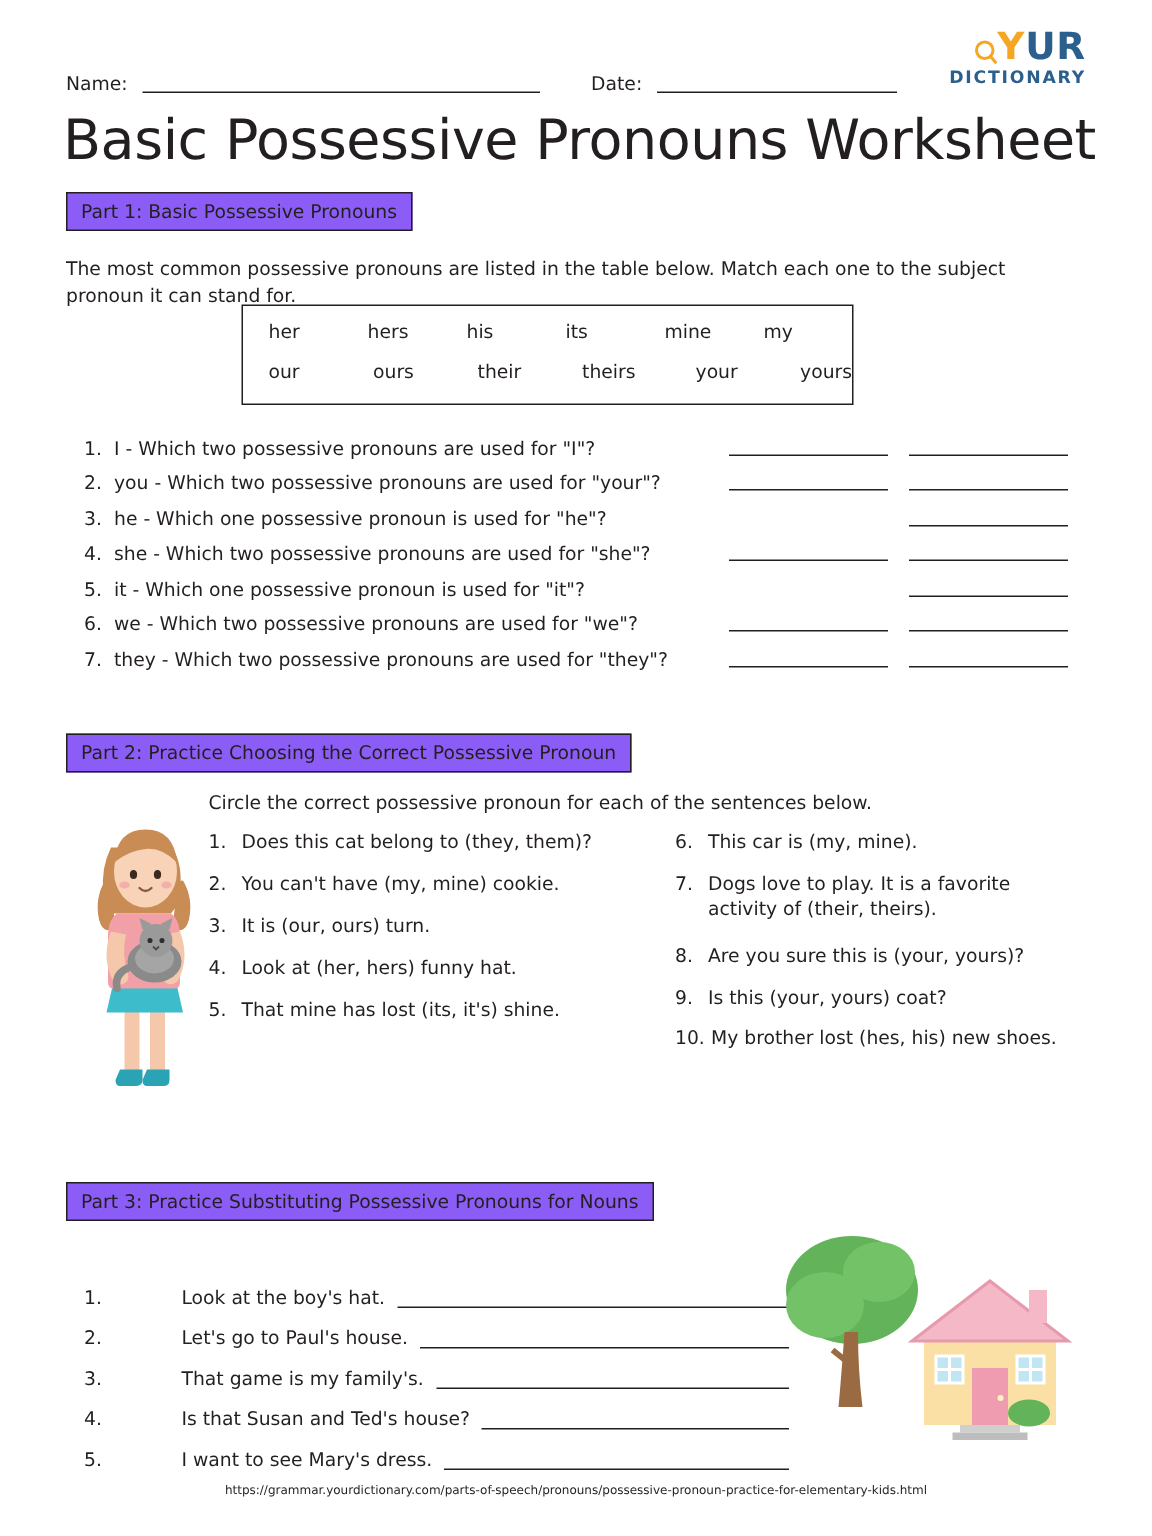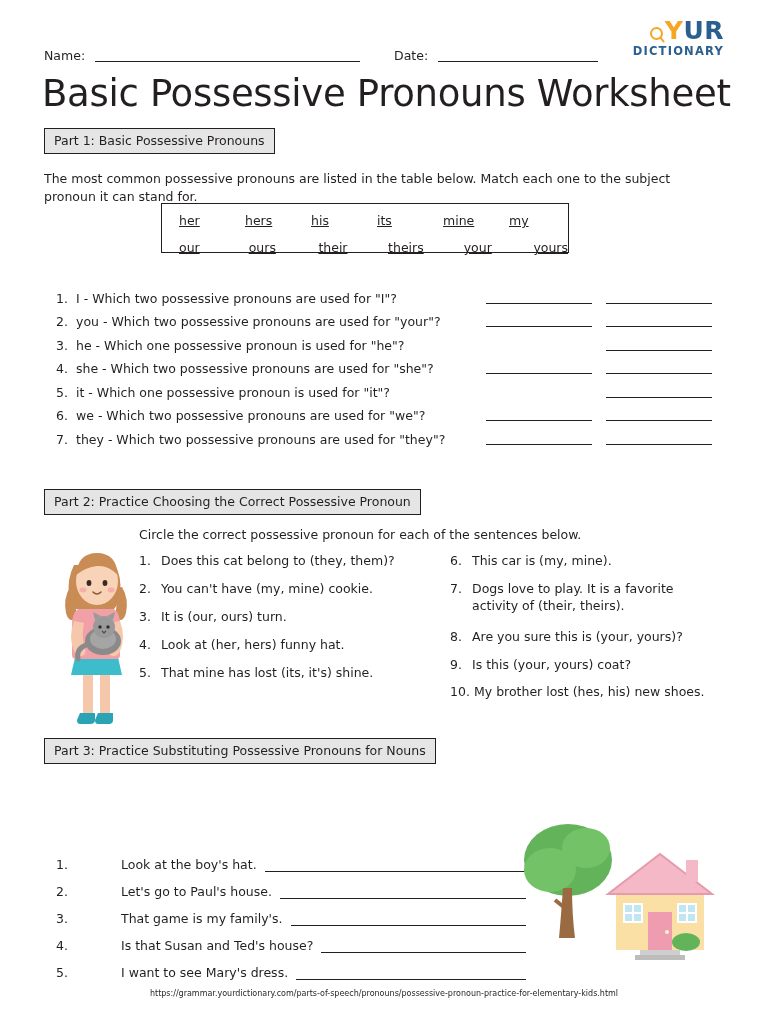--- a/index.html
+++ b/index.html
@@ -89,39 +89,38 @@
     letter-spacing: -0.3px;
     color: #231f20;
   }
 
   
   .sect {
     display: inline-block;
     border: 1.3px solid #231f20;
     padding: 4px 9px 5px 9px;
     font-size: 12.5px;
-    background: #e5e5e5;
+    background: #8b5cf6;
   }
 
   .para {
     font-size: 12.5px;
     line-height: 1.42;
     margin: 8px 0 0 0;
   }
 
   
   .wordbank {
     position: absolute;
     left: 161px;
     top: 203px;
     width: 408px;
-    height: 50px;
+    height: 67px;
     border: 1.3px solid #231f20;
     padding: 9px 0 0 0;
-    text-decoration: underline;
   }
   .wb-row { display: flex; font-size: 12.5px; }
   .wb-row + .wb-row { margin-top: 12px; gap: 23px; }
   .wb-cell { width: 66px; padding-left: 17px; }
 
   
   .q1list {
     position: absolute;
     left: 56px;
     top: 282px;
@@ -158,21 +157,21 @@
     left: 450px;
     top: 553px;
     width: 270px;
     font-size: 12.5px;
   }
   .p2item { display: flex; margin-bottom: 11px; line-height: 1.35; }
   .p2num { width: 22px; flex: none; text-align: left; }
   .p2num.wide { width: 24px; }
 
   
-  .part3hdr { position: absolute; left: 44px; top: 738px; }
+  .part3hdr { position: absolute; left: 44px; top: 788px; }
   .p3instr { position: absolute; left: 44px; top: 799px; width: 640px; font-size: 12.5px; line-height: 1.5; }
   .p3list { position: absolute; left: 56px; top: 845px; width: 470px; font-size: 12.5px; }
   .p3row { display: flex; align-items: flex-end; height: 27px; }
   .p3num { width: 20px; flex: none; }
   .p3text { flex: none; white-space: nowrap; margin-left: 45px; }
   .p3blank { flex: 1; border-bottom: 1px solid #231f20; height: 11px; margin-left: 8px; }
 
   
   .footer {
     position: absolute;

